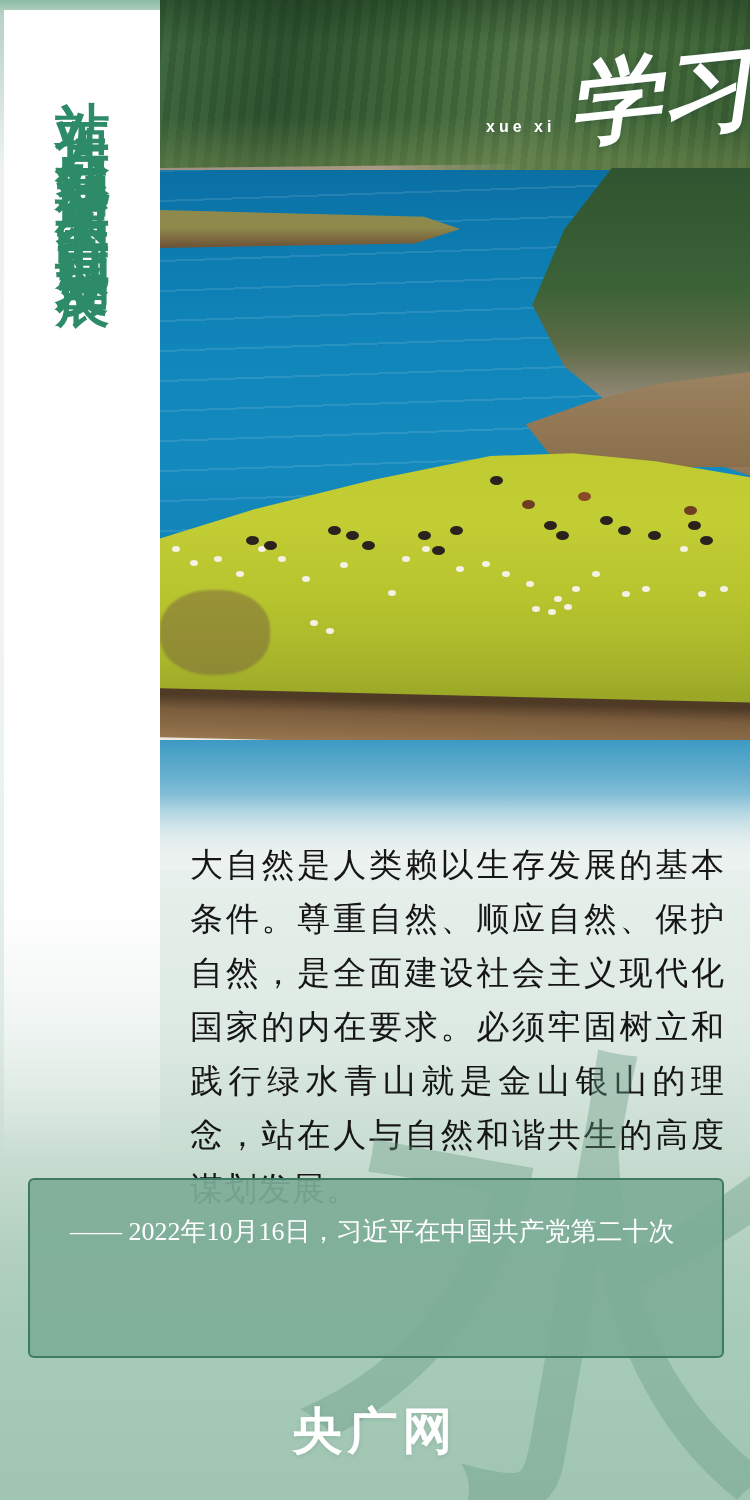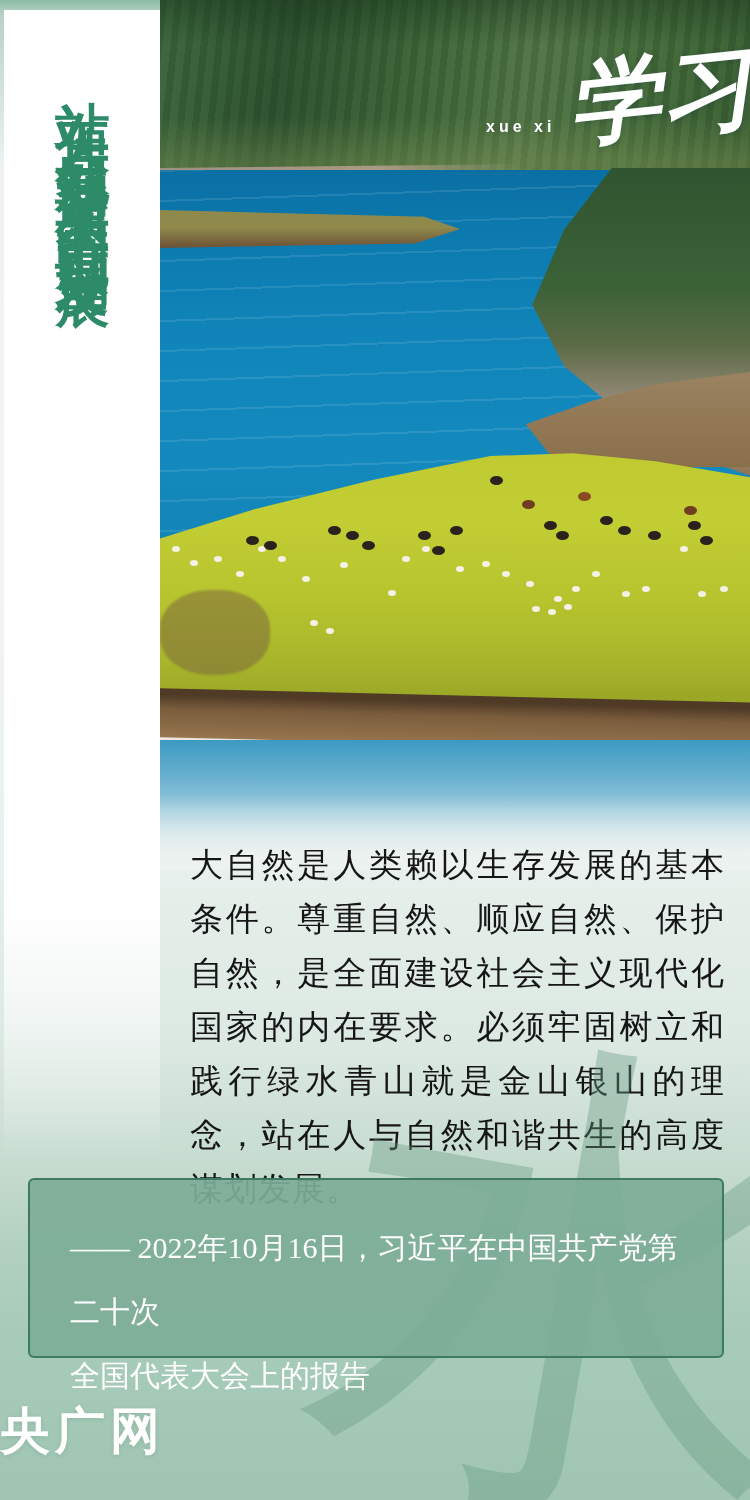--- a/index.html
+++ b/index.html
@@ -127,27 +127,27 @@
     font-size:33px; line-height:54px; letter-spacing:1px; color:#161616;
     text-align:justify; font-family:"Liberation Serif","DejaVu Serif",serif;
   }
   
   .quote-box{
     position:absolute; left:28px; top:1178px; width:696px; height:180px;
     box-sizing:border-box; border:2px solid #3e7a63; border-radius:6px;
     background:rgba(125,172,151,.92); z-index:3;
   }
   .quote-text{
-    position:absolute; left:40px; top:36px; width:616px;
-    color:#ffffff; font-size:30px; line-height:64px;
+    position:absolute; left:40px; top:20px; width:616px;
+    color:#ffffff; font-size:26px; line-height:64px;
     font-family:"Liberation Serif","DejaVu Serif",serif;
   }
   
   .footer-logo{
-    position:absolute; left:0; top:1398px; width:100%; text-align:left;
+    position:absolute; left:0; top:1398px; width:100%; text-align:center;
     font-size:50px; font-weight:700; color:#ffffff; letter-spacing:5px;
     font-family:"Liberation Sans","DejaVu Sans",sans-serif; z-index:4;
     text-shadow:0 1px 4px rgba(60,100,80,.18);
   }
   
   .watermark{
     position:absolute; right:-70px; top:1040px; font-size:500px; line-height:1;
     color:#679b82; opacity:.38; transform:rotate(10deg); z-index:1;
     font-family:"Liberation Serif","DejaVu Serif",serif; pointer-events:none;
   }
@@ -184,19 +184,18 @@
     <div class="brand-script">学习</div>
   </div>
 
   <div class="watermark">水</div>
 
   <div class="body-text">大自然是人类赖以生存发展的基本条件。尊重自然、顺应自然、保护自然，是全面建设社会主义现代化国家的内在要求。必须牢固树立和践行绿水青山就是金山银山的理念，站在人与自然和谐共生的高度谋划发展。</div>
 
   <div class="quote-box">
     <div class="quote-text">
       <div>—— 2022年10月16日，习近平在中国共产党第二十次</div>
-      <div>全国代表大会上的报告</div>
     </div>
   </div>
 
   <div class="footer-logo">央广网</div>
 
 </div>
 
 </body></html>

